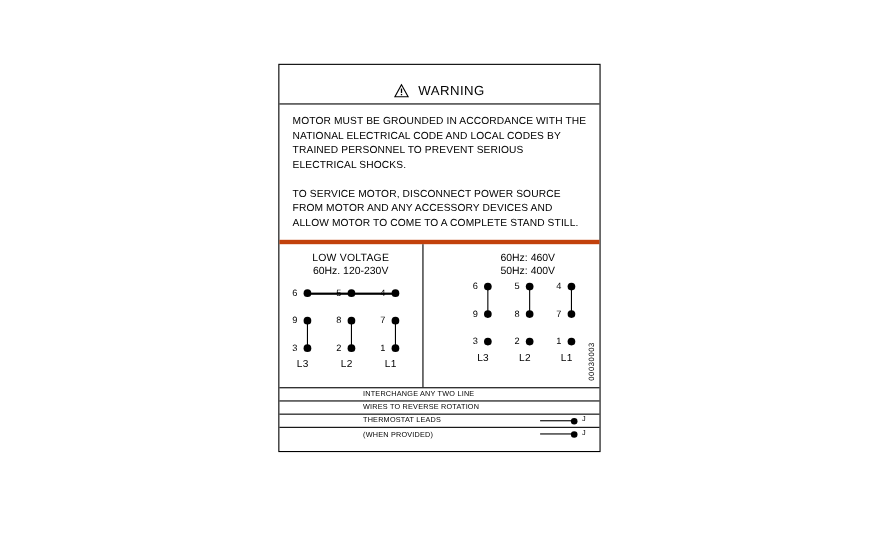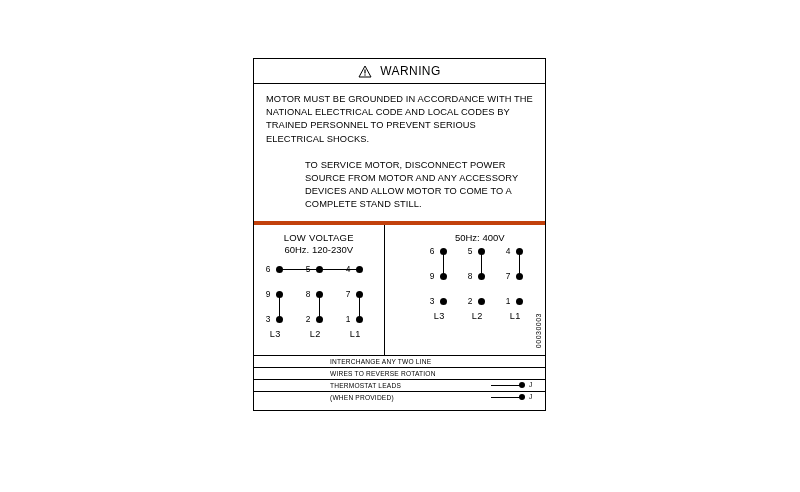--- a/index.html
+++ b/index.html
@@ -28,20 +28,21 @@
   }
 
   
   .warn-header {
     height: 24px;
     border-bottom: 1px solid #000;
     display: flex;
     align-items: center;
     justify-content: center;
     gap: 8px;
+    margin-top: 11px;
   }
   .warn-tri {
     width: 14px;
     height: 13px;
     display: block;
   }
   .warn-title {
     font-size: 12px;
     letter-spacing: 0.4px;
   }
@@ -52,21 +53,20 @@
     padding: 9px 9px 9px 12px;
     box-sizing: border-box;
   }
   .warn-para {
     font-size: 9.3px;
     line-height: 13.2px;
     letter-spacing: 0.1px;
   }
   .warn-para + .warn-para {
     margin-top: 13px;
-    margin-left: 39px;
   }
 
   
   .volt-row {
     display: flex;
     border-bottom: 1px solid #000;
     height: 131px;
     box-sizing: border-box;
     gap: 30px;
   }
@@ -236,20 +236,21 @@
         <div class="node" style="left:95px; top:54px;"></div>
         <div class="nlabel" style="left:85px; top:53px;">1</div>
 
         <div class="collabel" style="left:9px; top:67px;">L3</div>
         <div class="collabel" style="left:49px; top:67px;">L2</div>
         <div class="collabel" style="left:89px; top:67px;">L1</div>
       </div>
     </div>
 
     <div class="volt-panel high">
+      <div class="volt-sub">60Hz: 460V</div>
       <div class="volt-sub">50Hz: 400V</div>
 
       <div class="grid high" style="margin-top:0px;">
 
         <div class="node" style="left:15px; top:4px;"></div>
         <div class="nlabel" style="left:5px; top:3px;">6</div>
         <div class="node" style="left:53px; top:4px;"></div>
         <div class="nlabel" style="left:43px; top:3px;">5</div>
         <div class="node" style="left:91px; top:4px;"></div>
         <div class="nlabel" style="left:81px; top:3px;">4</div>

